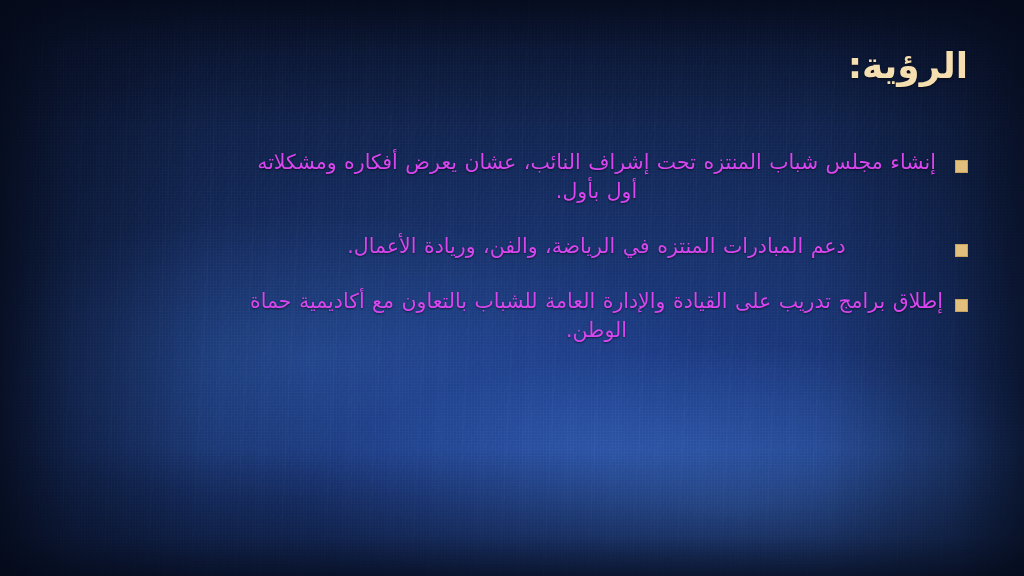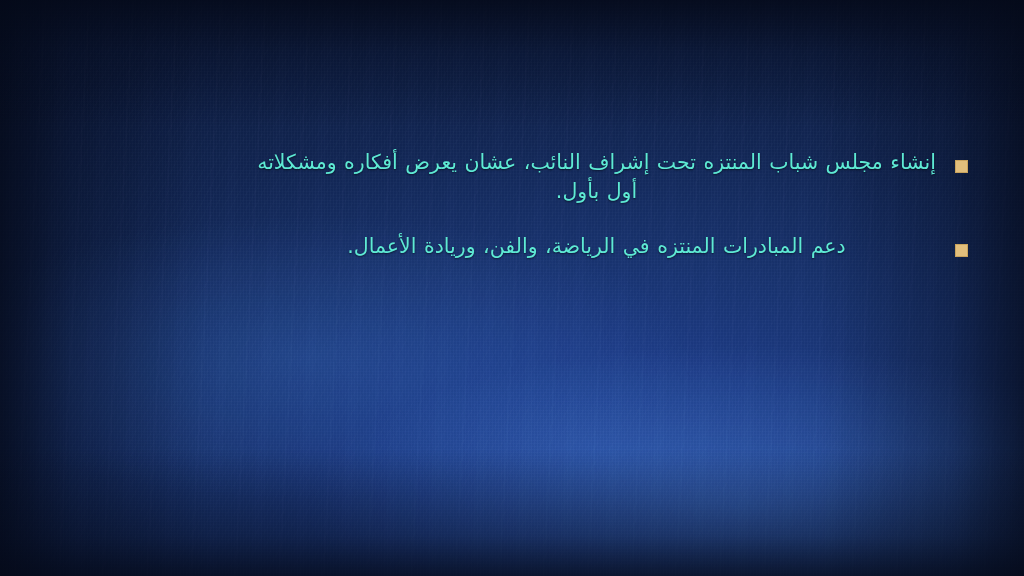--- a/index.html
+++ b/index.html
@@ -142,49 +142,54 @@
     margin-left: 12px;
     background: #e2bf7c;
     border: 1px solid #c9a35c;
     box-sizing: border-box;
   }
 
   .bullet-text {
     flex: 1 1 auto;
     font-size: 20.5px;
     line-height: 1.42;
-    color: #5eead4;
+    color: #d946ef;
     text-align: center;
     text-shadow: 0 1px 2px rgba(0,0,0,0.5);
     word-spacing: 1px;
   }
 </style>
 </head>
 <body>
 
 <div class="slide">
 
   <div class="bg-base"></div>
   <div class="bg-glow"></div>
   <div class="bg-texture"></div>
   <div class="bg-streaks"></div>
   <div class="bg-vignette"></div>
 
   <div class="content">
 
+    <div class="slide-title">الرؤية:</div>
 
     <ul class="bullet-list">
 
       <li class="bullet-item">
         <span class="bullet-marker"></span>
         <span class="bullet-text">إنشاء مجلس شباب المنتزه تحت إشراف النائب، عشان يعرض أفكاره ومشكلاته أول بأول.</span>
       </li>
 
       <li class="bullet-item">
         <span class="bullet-marker"></span>
         <span class="bullet-text">دعم المبادرات المنتزه في الرياضة، والفن، وريادة الأعمال.</span>
       </li>
 
+      <li class="bullet-item">
+        <span class="bullet-marker"></span>
+        <span class="bullet-text">إطلاق برامج تدريب على القيادة والإدارة العامة للشباب بالتعاون مع أكاديمية حماة الوطن.</span>
+      </li>
 
     </ul>
 
   </div>
 </div>
 
 </body></html>

